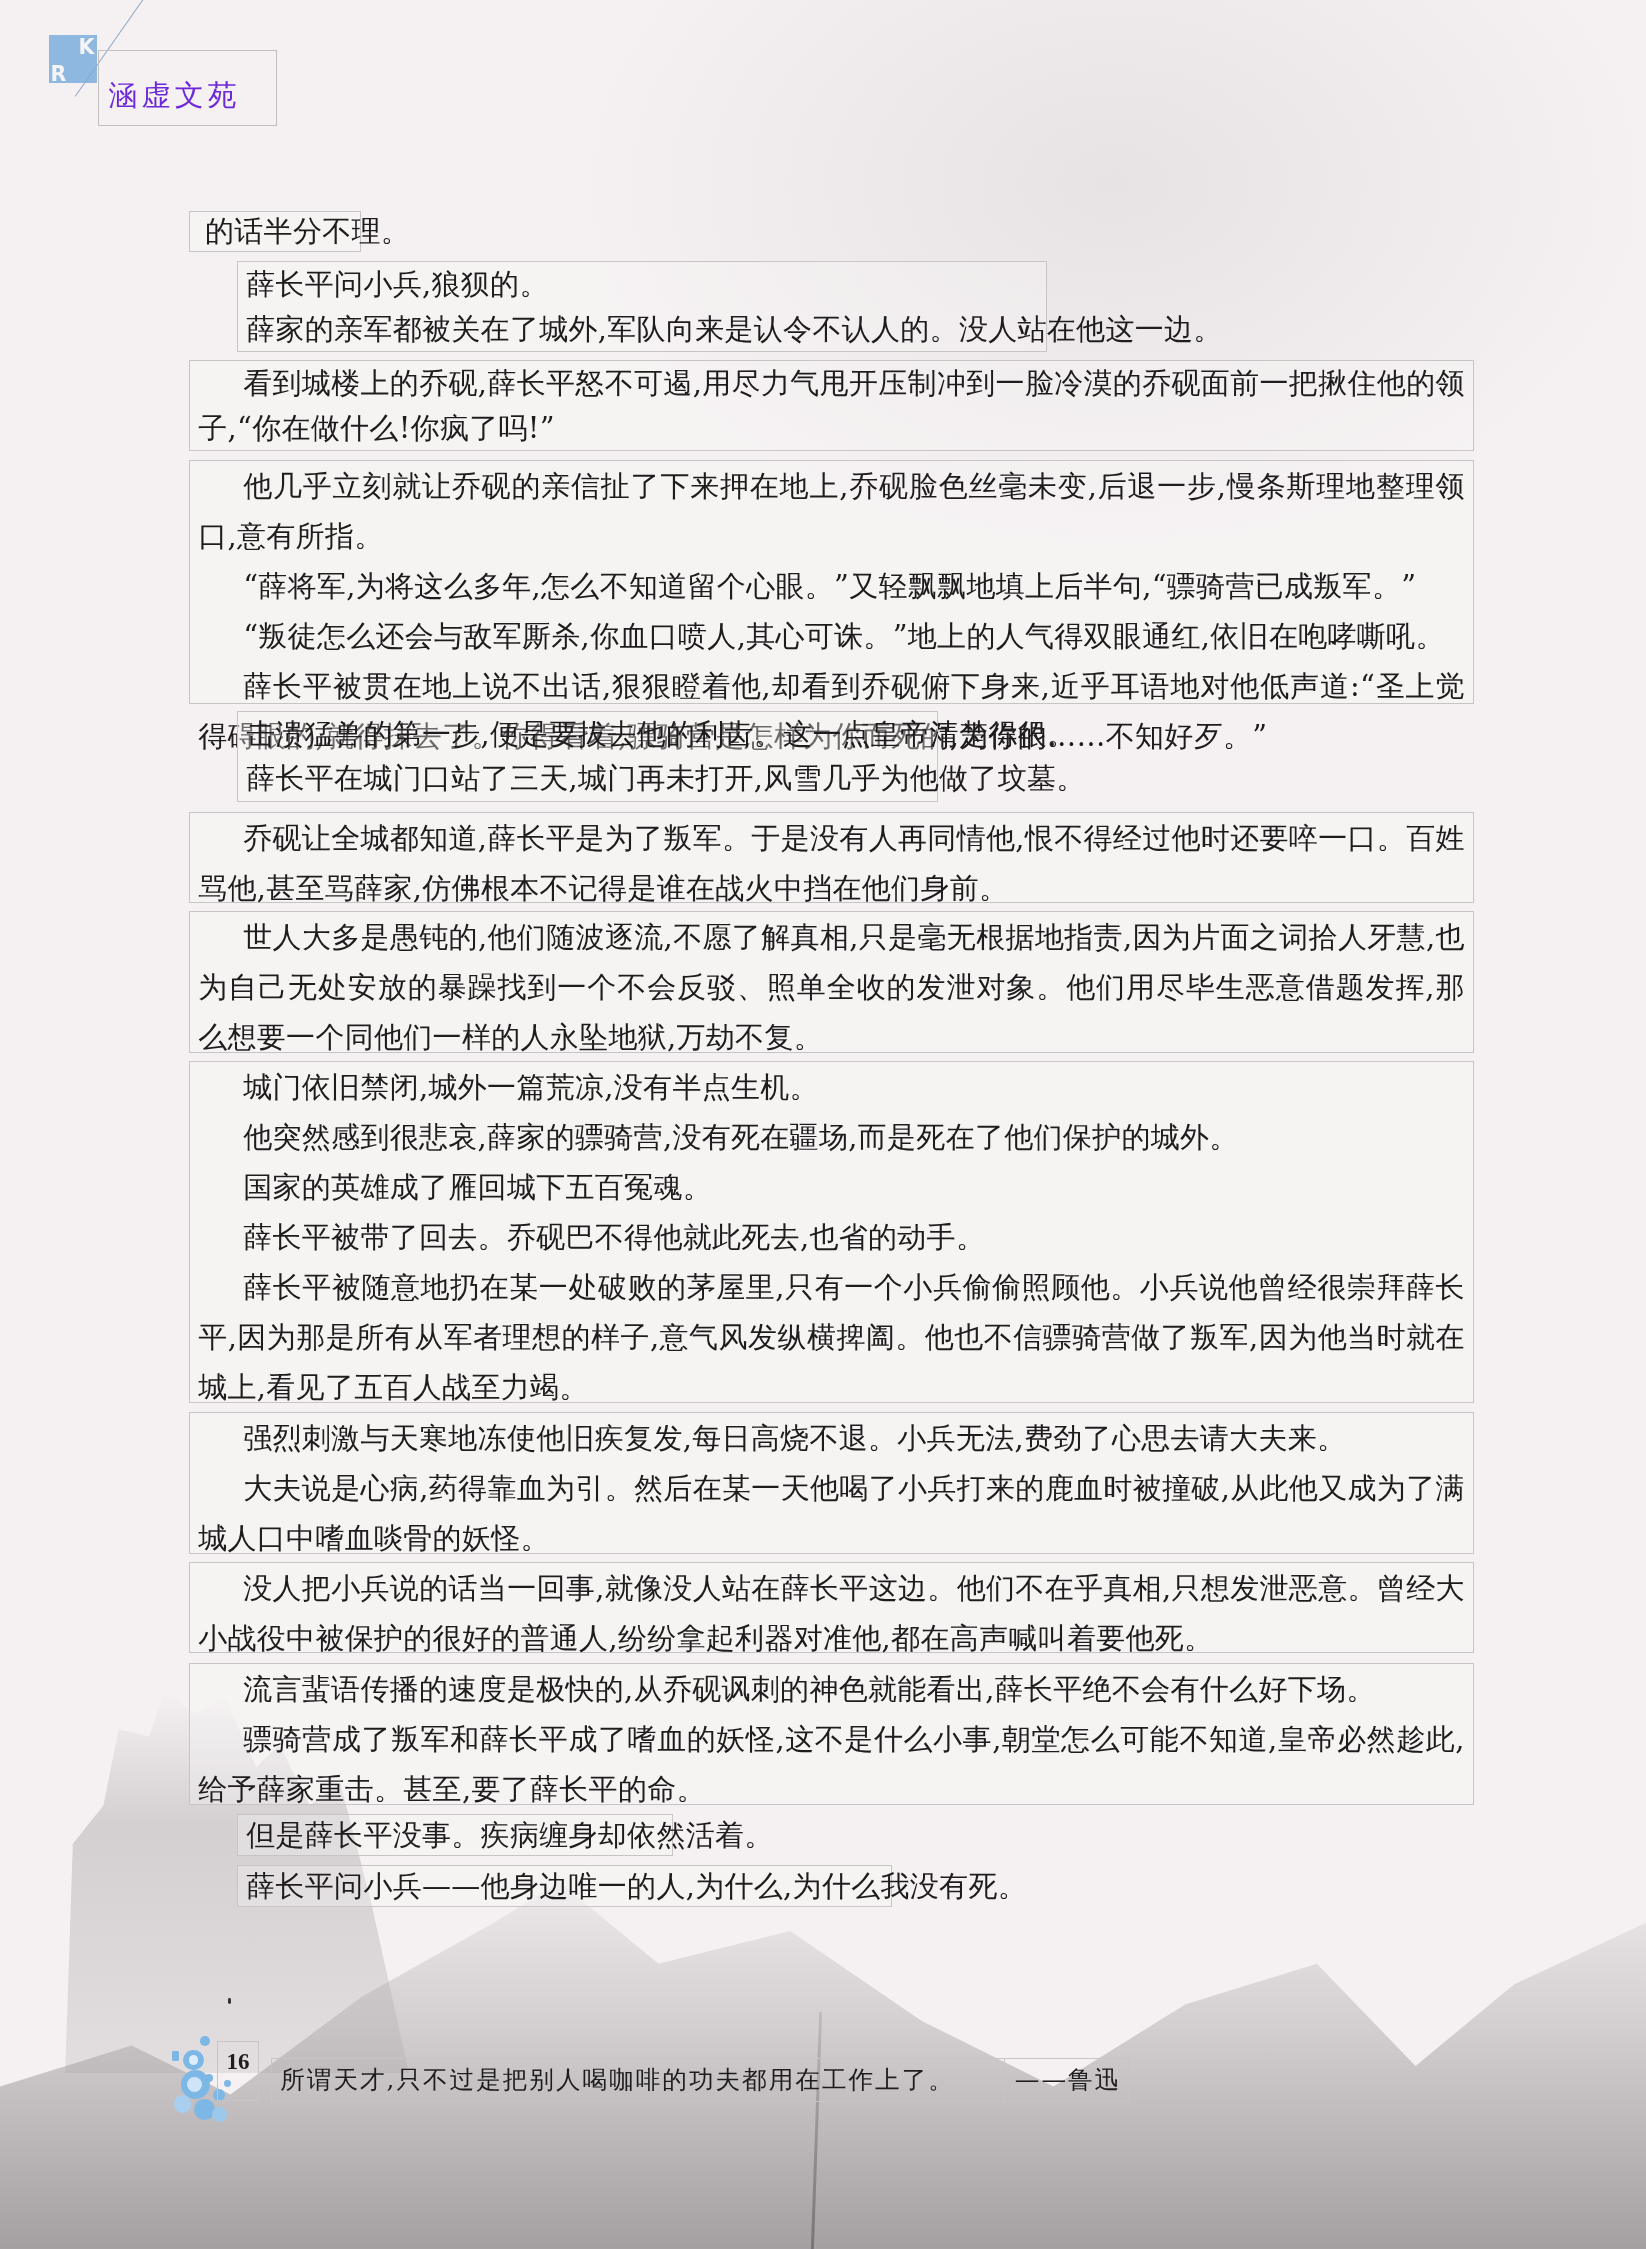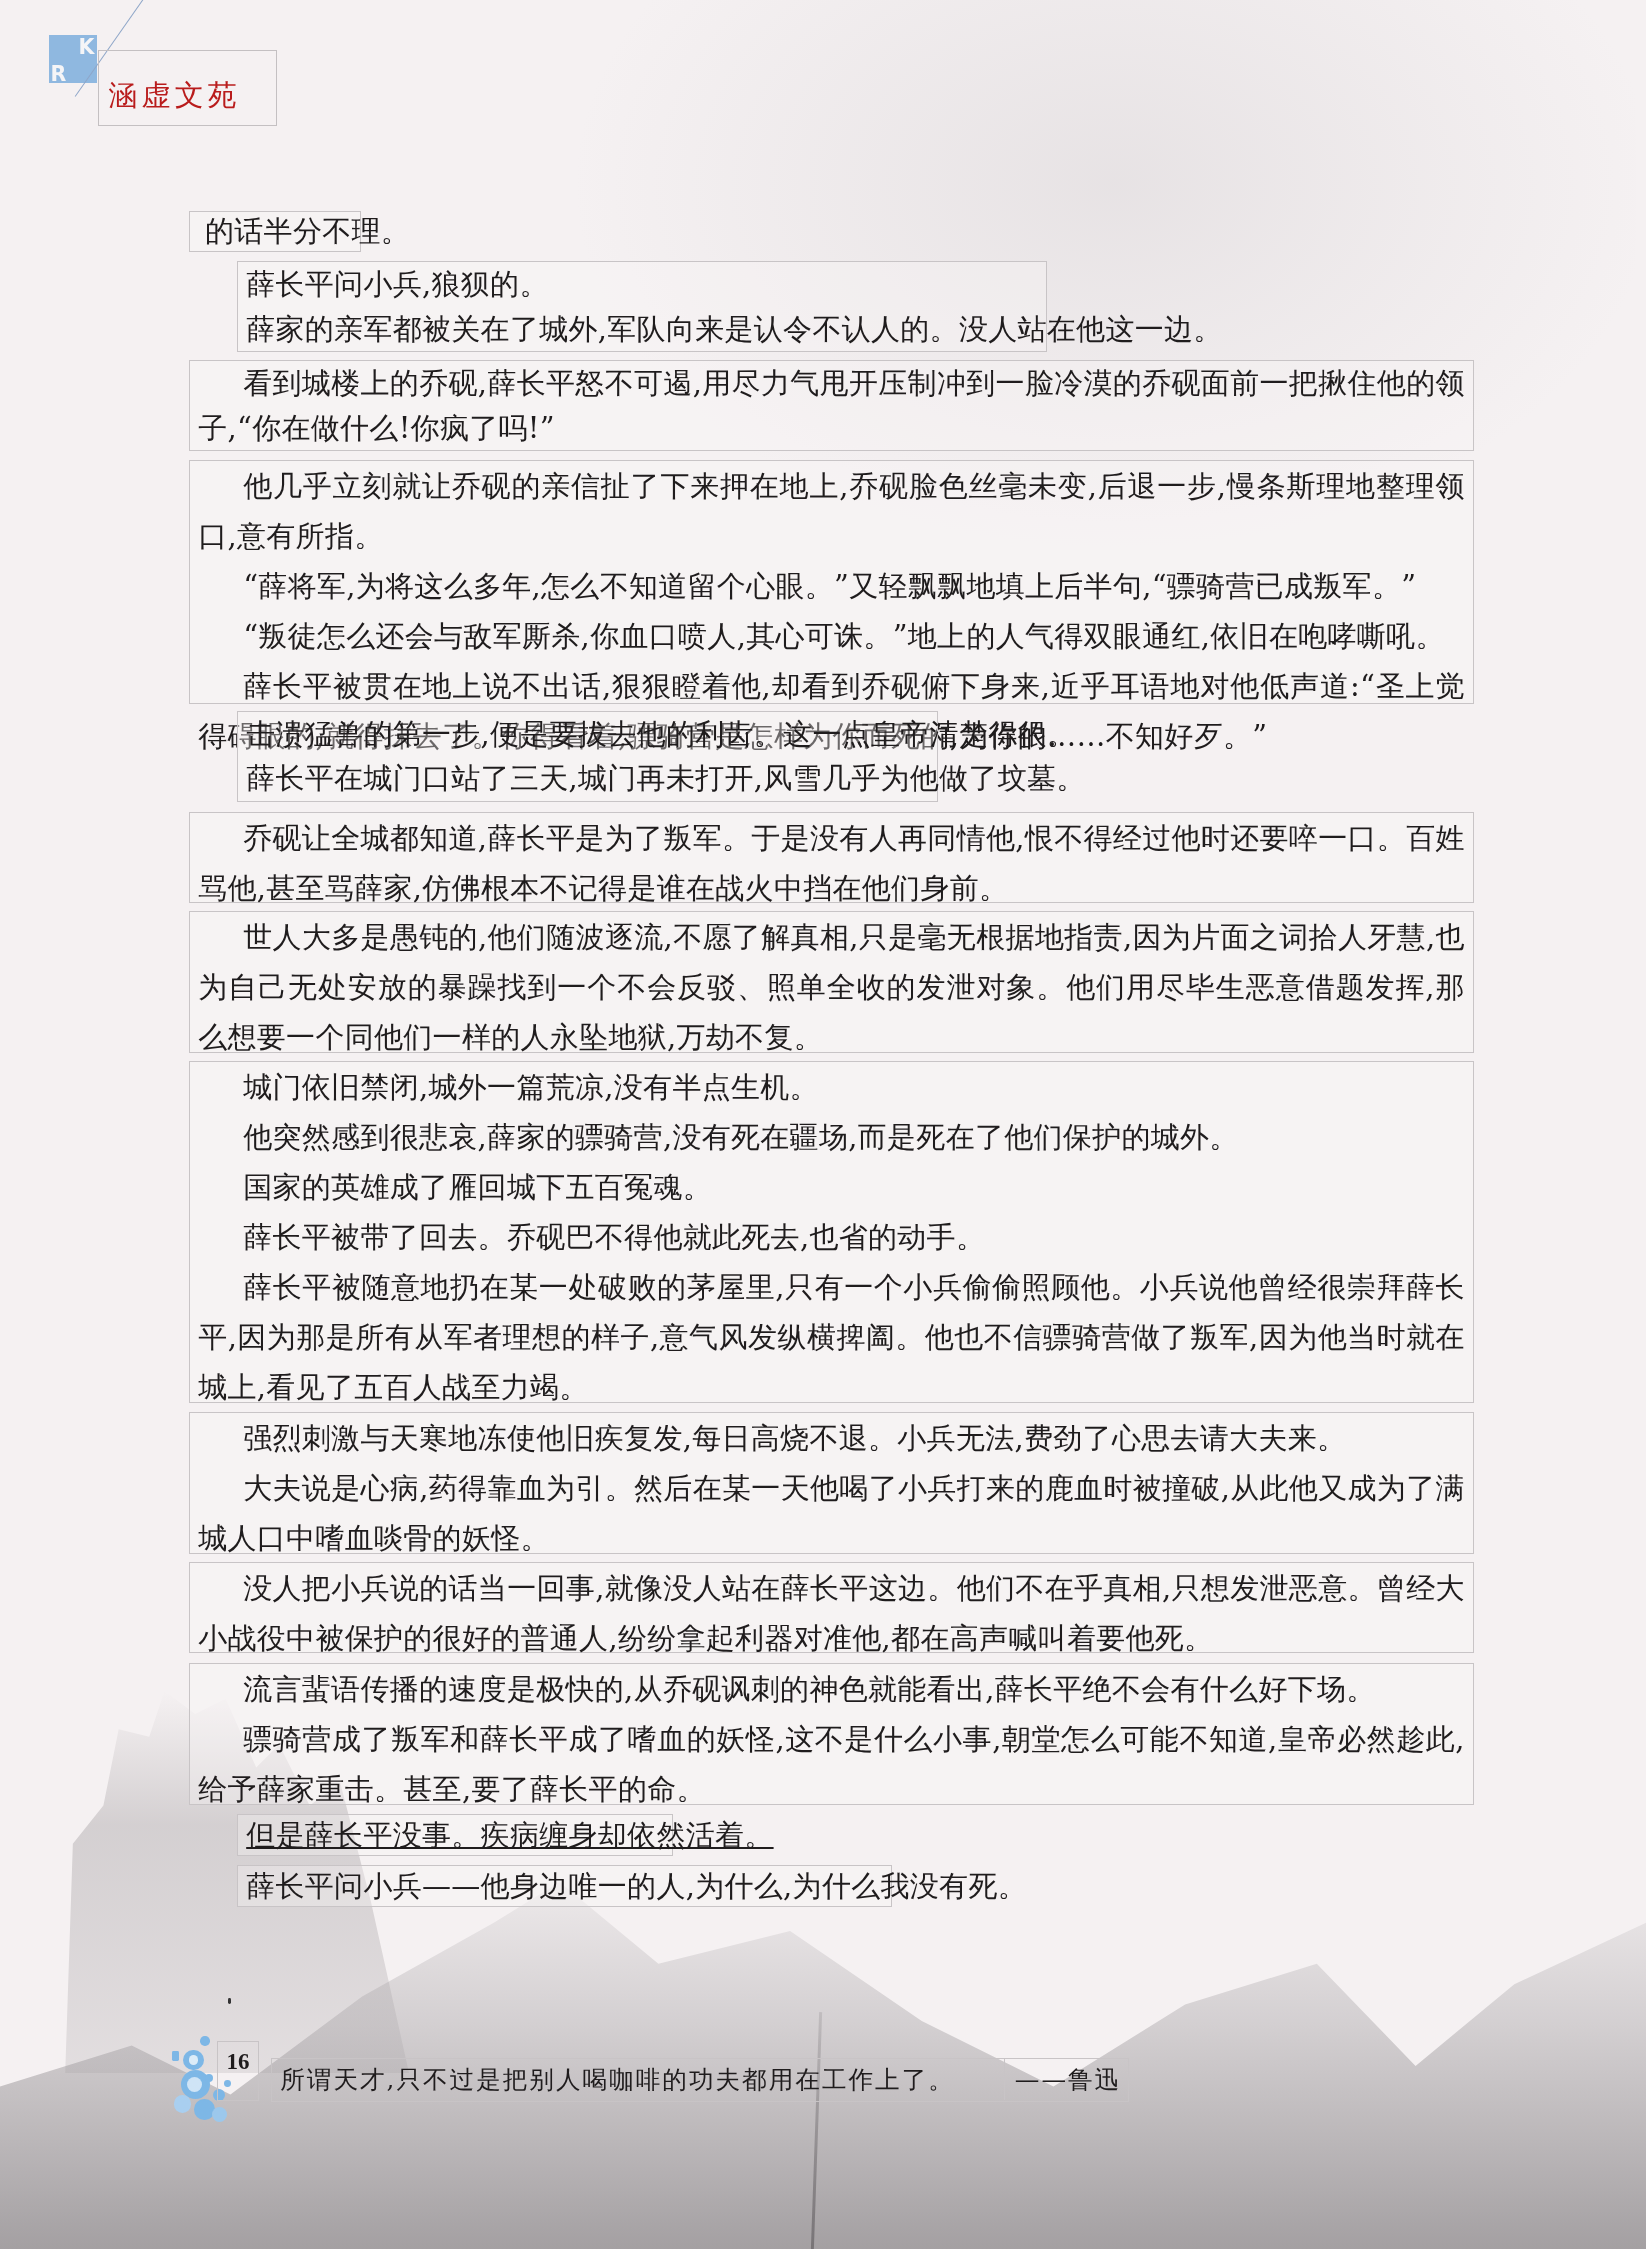--- a/index.html
+++ b/index.html
@@ -21,21 +21,21 @@
     clip-path: polygon(0% 100%, 0% 60%, 8% 50%, 14% 62%, 22% 38%, 30% 20%, 34% 10%, 40% 30%, 48% 22%, 56% 44%, 64% 60%, 72% 40%, 80% 30%, 86% 55%, 92% 35%, 100% 20%, 100% 100%); }
   .crack { position: absolute; left: 815px; top: 2012px; width: 2.7px; height: 238px; background: linear-gradient(180deg, rgba(110,106,109,0.2), rgba(90,86,89,0.6)); transform: rotate(2deg); }
 
   
   .logo { position: absolute; left: 49px; top: 35px; width: 48px; height: 48px; background: #8fb8e0; }
   .logo .k { position: absolute; right: 2.7px; top: 0; font-family: "DejaVu Sans", sans-serif; font-weight: bold; font-size: 20.5px; color: #f5f5f7; }
   .logo .r { position: absolute; left: 1.4px; bottom: -2.7px; font-family: "DejaVu Sans", sans-serif; font-weight: bold; font-size: 20.5px; color: #f5f5f7; }
   .diag { position: absolute; left: 72px; top: -6.8px; width: 1.4px; height: 126px; background: #8ea6c8; transform: rotate(35deg); transform-origin: top left; left: 147px; }
   .section-title { position: absolute; left: 98px; top: 50px; width: 179px; height: 76px; border: 1.4px solid #c4c0c2;
     box-sizing: border-box; display: flex; align-items: center; padding-left: 9.5px;
-    font-size: 29px; letter-spacing: 4.1px; color: #b91c1c; padding-top: 15px; }
+    font-size: 29px; letter-spacing: 4.1px; color: #6d28d9; padding-top: 15px; }
 
   
   .blk { position: absolute; border: 1.4px solid #c8c4c6; box-sizing: border-box; background: rgba(248,245,246,0.35); }
   .blk p { margin: 0; font-size: 29px; line-height: 50px; letter-spacing: 0.3px; white-space: nowrap; }
   .blk.wide p { white-space: normal; text-align: justify; text-align-last: left; }
   .ind { text-indent: 45px; }
   .pad { padding: 0 8.2px; }
 
   
   .bubbles { position: absolute; left: 171px; top: 2036px; width: 72px; height: 89px; }
@@ -110,21 +110,21 @@
 
 <div class="blk wide" style="left:189px;top:1562px;width:1285px;height:91px;padding:0 8.2px;">
   <p class="ind">没人把小兵说的话当一回事,就像没人站在薛长平这边。他们不在乎真相,只想发泄恶意。曾经大小战役中被保护的很好的普通人,纷纷拿起利器对准他,都在高声喊叫着要他死。</p>
 </div>
 
 <div class="blk wide" style="left:189px;top:1663px;width:1285px;height:142px;padding:0 8.2px;">
   <p class="ind">流言蜚语传播的速度是极快的,从乔砚讽刺的神色就能看出,薛长平绝不会有什么好下场。</p>
   <p class="ind">骠骑营成了叛军和薛长平成了嗜血的妖怪,这不是什么小事,朝堂怎么可能不知道,皇帝必然趁此,给予薛家重击。甚至,要了薛长平的命。</p>
 </div>
 
-<div class="blk" style="left:237px;top:1814px;width:436px;height:42px;padding-left:8.2px;text-decoration:underline;">
+<div class="blk" style="left:237px;top:1814px;width:436px;height:42px;padding-left:8.2px;">
   <p style="line-height:40px;">但是薛长平没事。疾病缠身却依然活着。</p>
 </div>
 
 <div class="blk" style="left:237px;top:1865px;width:655px;height:42px;padding-left:8.2px;">
   <p style="line-height:40px;">薛长平问小兵——他身边唯一的人,为什么,为什么我没有死。</p>
 </div>
 
 <div class="dot"></div>
 <div class="bubbles">
   <span style="left:29px;top:0;width:9.5px;height:9.5px;"></span>

